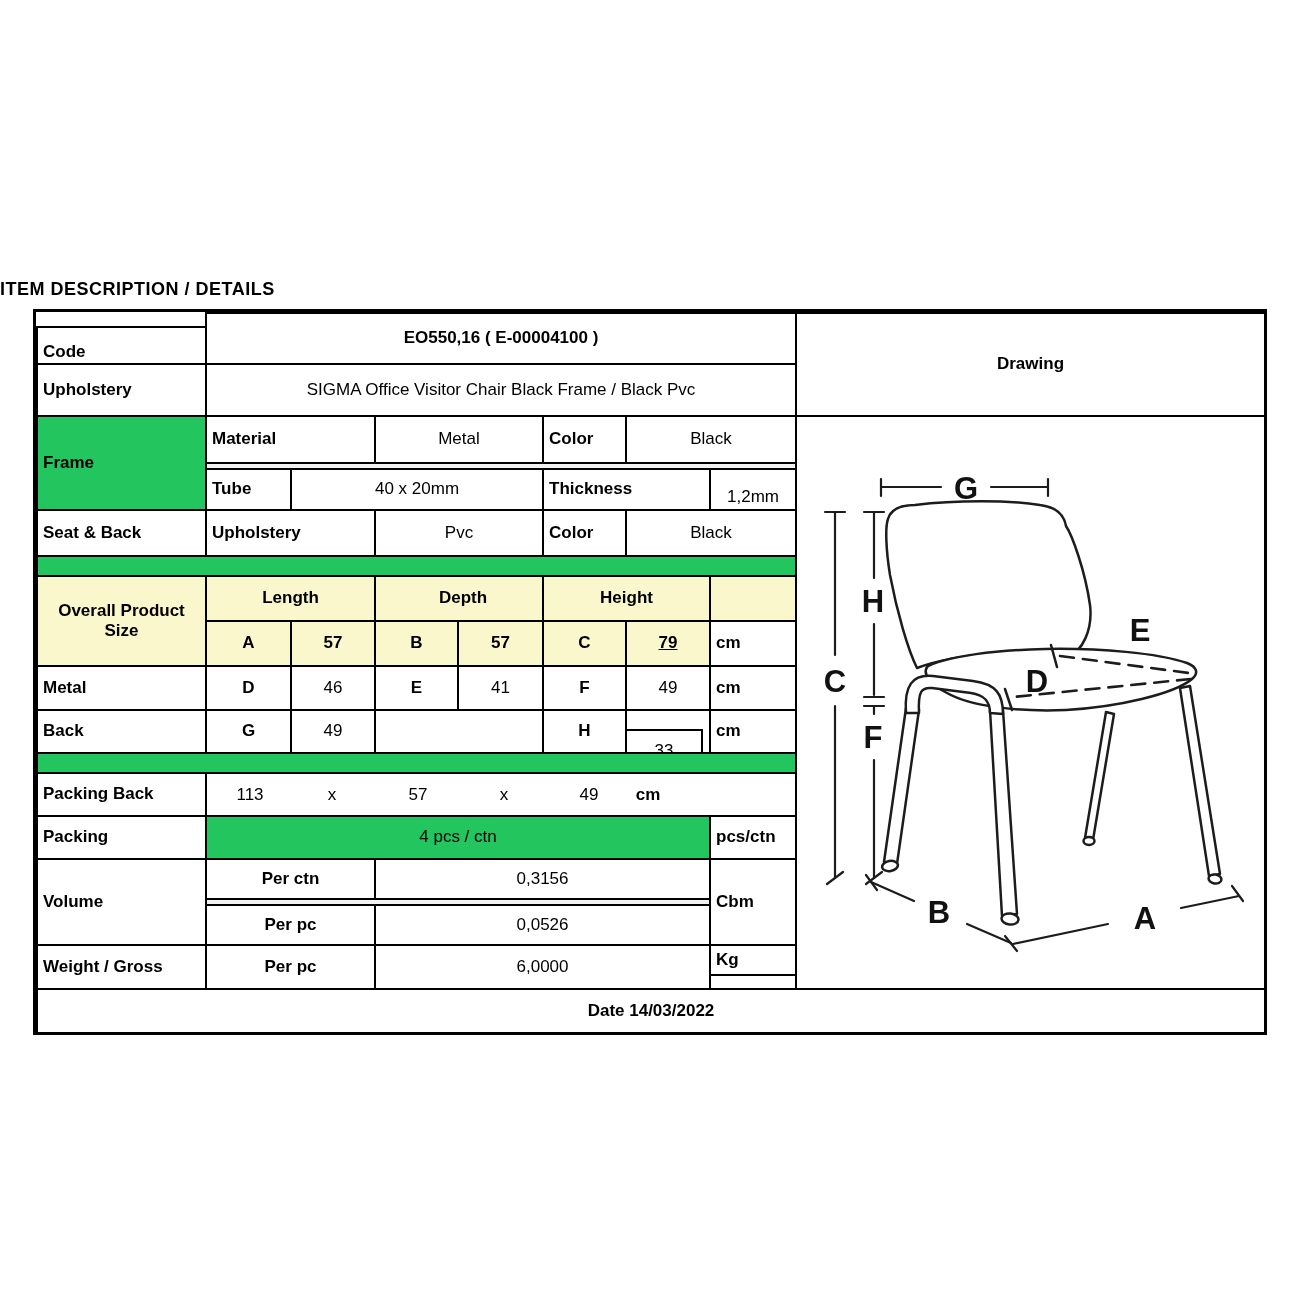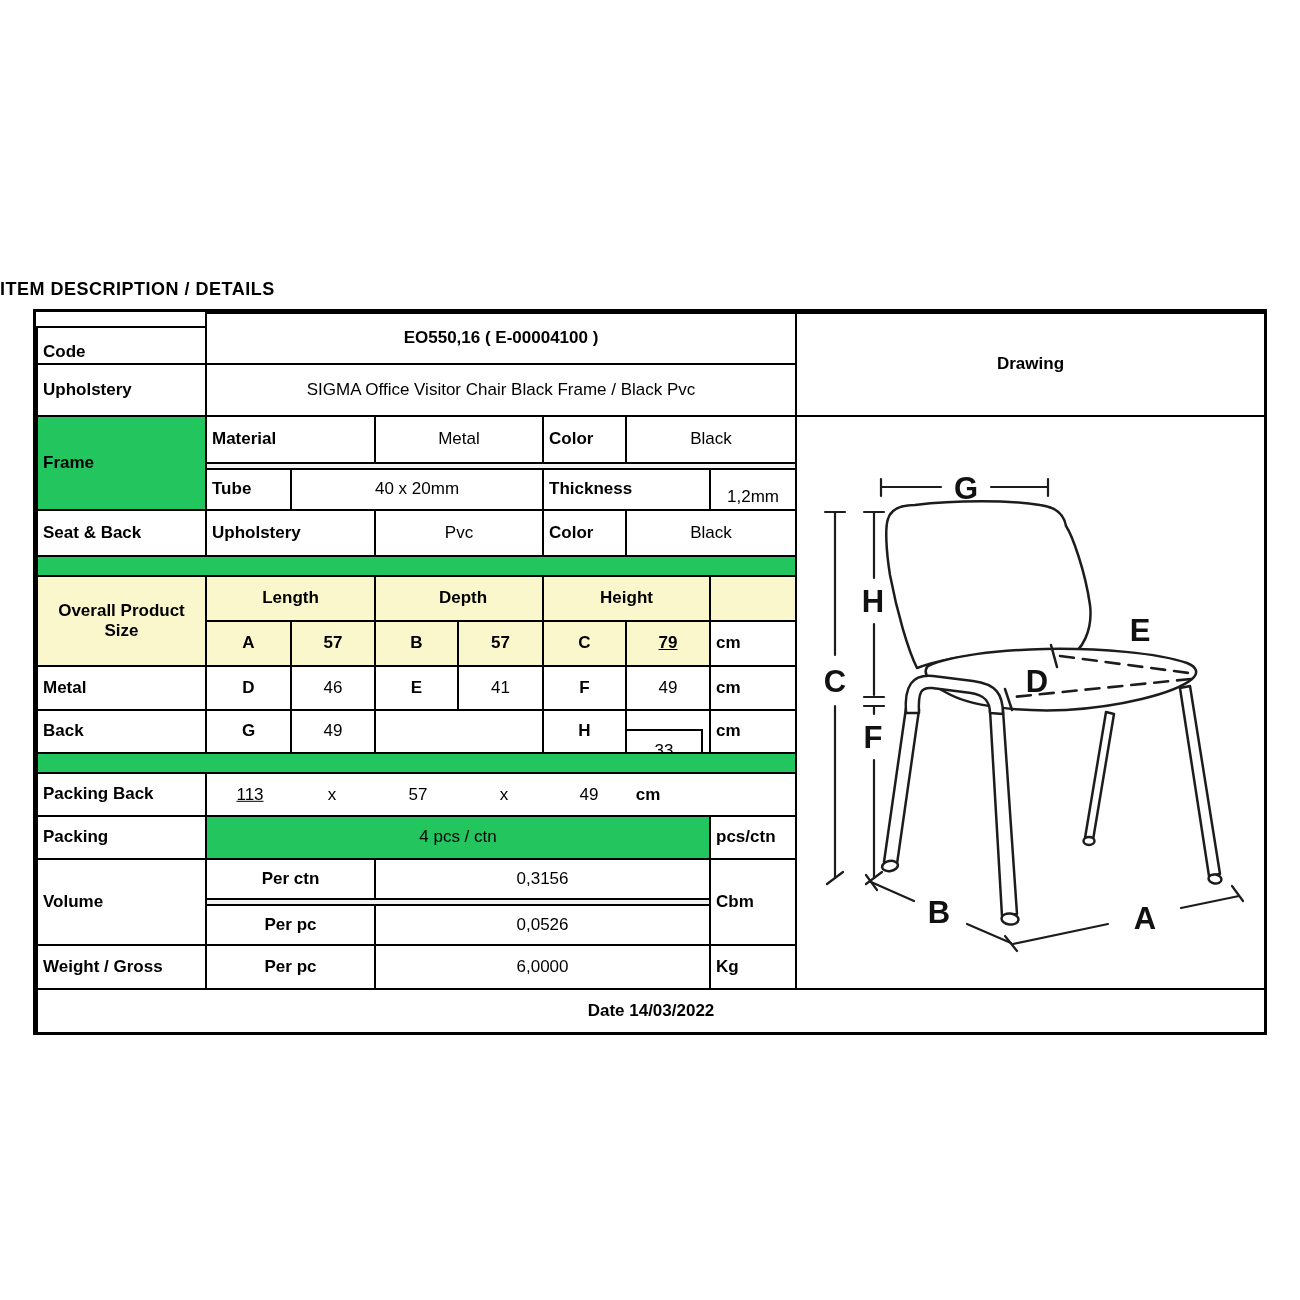--- a/index.html
+++ b/index.html
@@ -83,21 +83,21 @@
   <div class="cell ctr" style="left:290px;top:709px;width:86px;height:45px;">49</div>
   <div class="cell" style="left:374px;top:709px;width:170px;height:45px;"></div>
   <div class="cell ctr bold" style="left:542px;top:709px;width:85px;height:45px;">H</div>
   <div class="cell ctr" style="left:625px;top:729px;width:78px;height:45px;text-align:center;">33</div>
   <div class="cell lbl" style="left:709px;top:709px;width:88px;height:45px;">cm</div>
 
   <div class="cell gray" style="left:36px;top:752px;width:761px;height:22px;"></div>
 
   <div class="cell lbl" style="left:36px;top:772px;width:171px;height:45px;">Packing Back</div>
   <div class="cell" style="left:205px;top:772px;width:592px;height:45px;">
-    <span class="ps-span" style="left:43px;text-decoration:underline;">113</span>
+    <span class="ps-span" style="left:43px;">113</span>
     <span class="ps-span" style="left:125px;">x</span>
     <span class="ps-span" style="left:211px;">57</span>
     <span class="ps-span" style="left:297px;">x</span>
     <span class="ps-span" style="left:382px;">49</span>
     <span class="ps-span bold" style="left:441px;">cm</span>
   </div>
 
   <div class="cell lbl" style="left:36px;top:815px;width:171px;height:45px;">Packing</div>
   <div class="cell ctr gray" style="left:205px;top:815px;width:506px;height:45px;">4 pcs / ctn</div>
   <div class="cell lbl" style="left:709px;top:815px;width:88px;height:45px;">pcs/ctn</div>
@@ -105,21 +105,21 @@
   <div class="cell lbl" style="left:36px;top:858px;width:171px;height:88px;">Volume</div>
   <div class="cell ctr bold" style="left:205px;top:858px;width:171px;height:42px;">Per ctn</div>
   <div class="cell ctr" style="left:374px;top:858px;width:337px;height:42px;">0,3156</div>
   <div class="cell ctr bold" style="left:205px;top:904px;width:171px;height:42px;">Per pc</div>
   <div class="cell ctr" style="left:374px;top:904px;width:337px;height:42px;">0,0526</div>
   <div class="cell lbl" style="left:709px;top:858px;width:88px;height:88px;">Cbm</div>
 
   <div class="cell lbl" style="left:36px;top:944px;width:171px;height:46px;">Weight / Gross</div>
   <div class="cell ctr bold" style="left:205px;top:944px;width:171px;height:46px;">Per pc</div>
   <div class="cell ctr" style="left:374px;top:944px;width:337px;height:46px;">6,0000</div>
-  <div class="cell lbl" style="left:709px;top:944px;width:88px;height:46px;">Kg</div>
+  <div class="cell lbl" style="left:709px;top:944px;width:88px;height:32px;">Kg</div>
 
   <div class="cell ctr bold" style="left:36px;top:988px;width:1230px;height:46px;">Date 14/03/2022</div>
 
   <div class="frame-outer"></div>
 
   <svg style="position:absolute;left:795px;top:415px;" width="469" height="573" viewBox="795 415 469 573" fill="none" stroke="#1c1c1c" stroke-width="2.5" stroke-linecap="round" stroke-linejoin="round">
 
     <path fill="#fff" d="M 917,668 C 908,650 897,612 890,575 C 886,550 885,527 888,519
          C 891,509 900,505 915,505 C 955,500 1010,500 1040,505
          C 1056,507 1064,514 1066,526 C 1072,535 1085,570 1090,605

